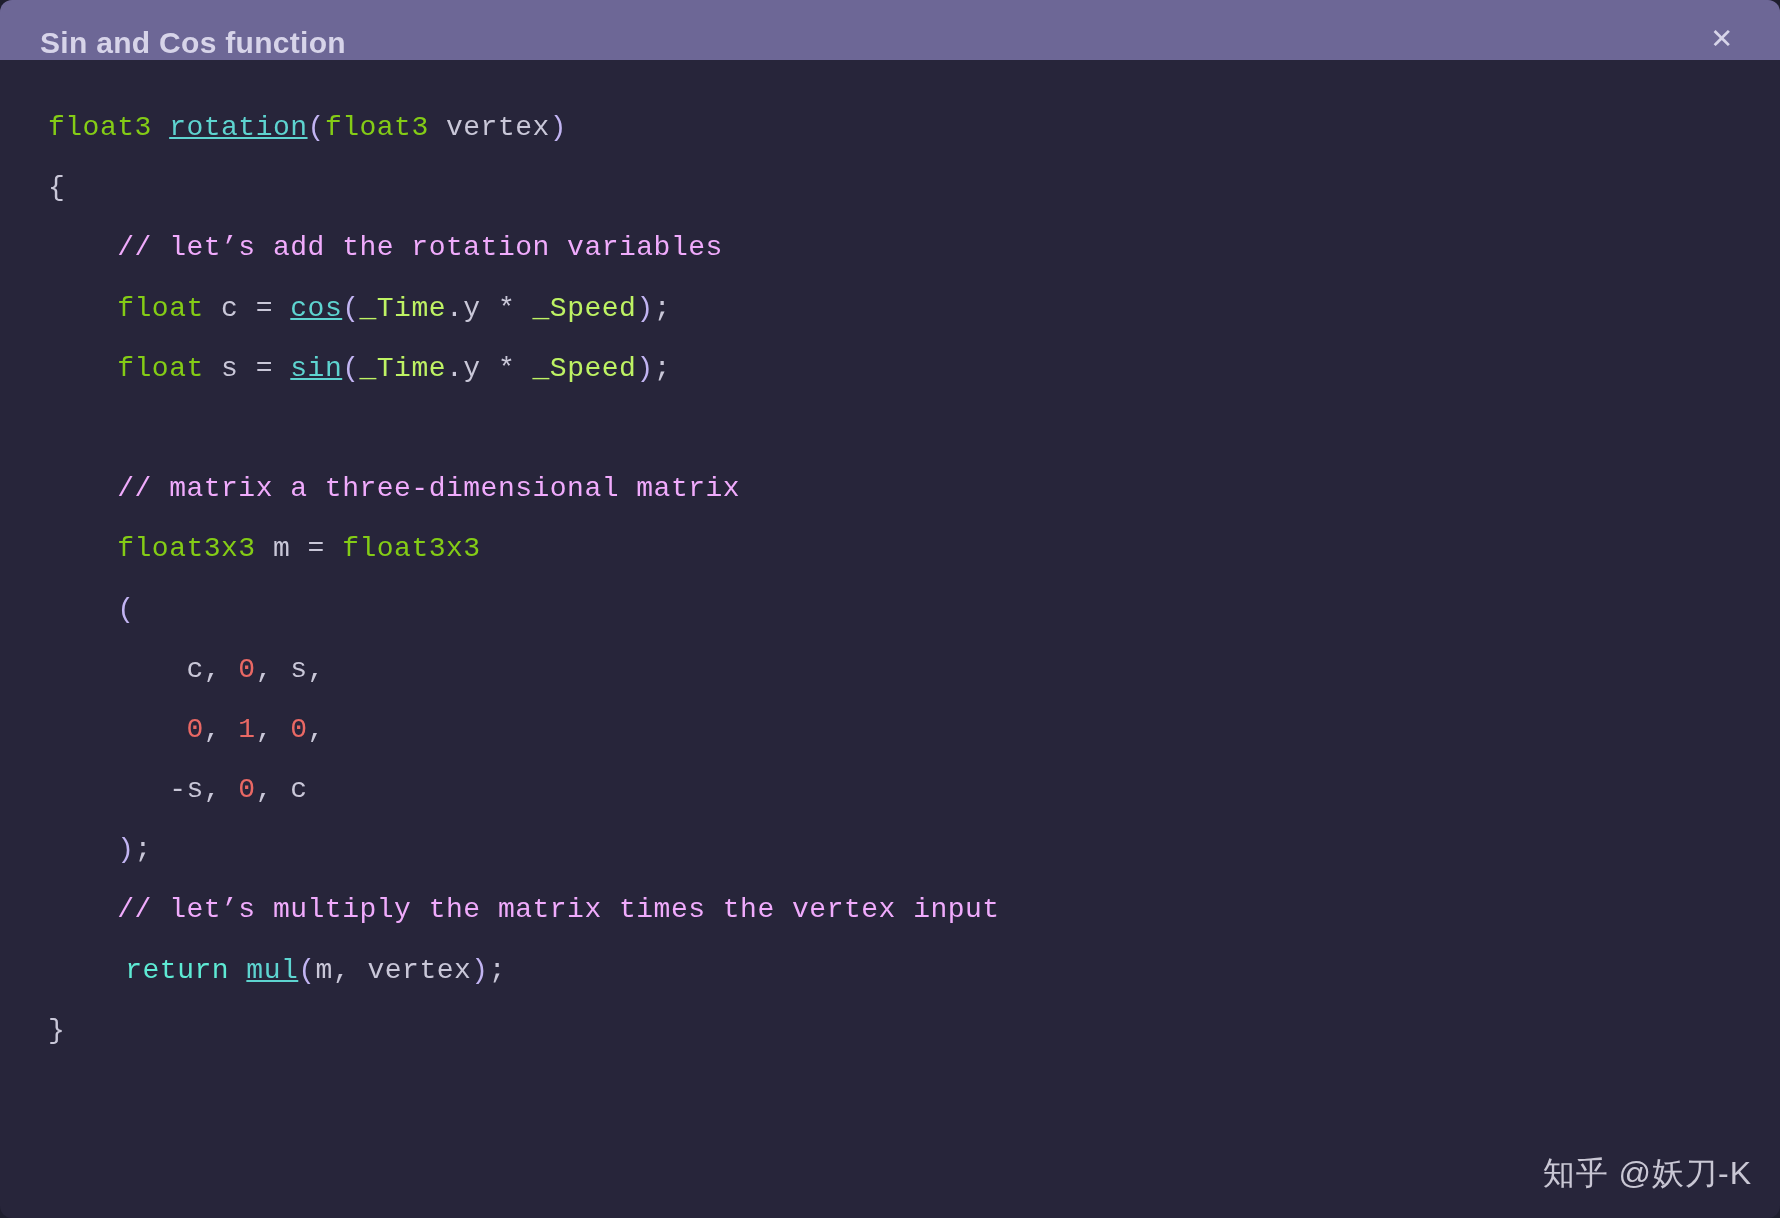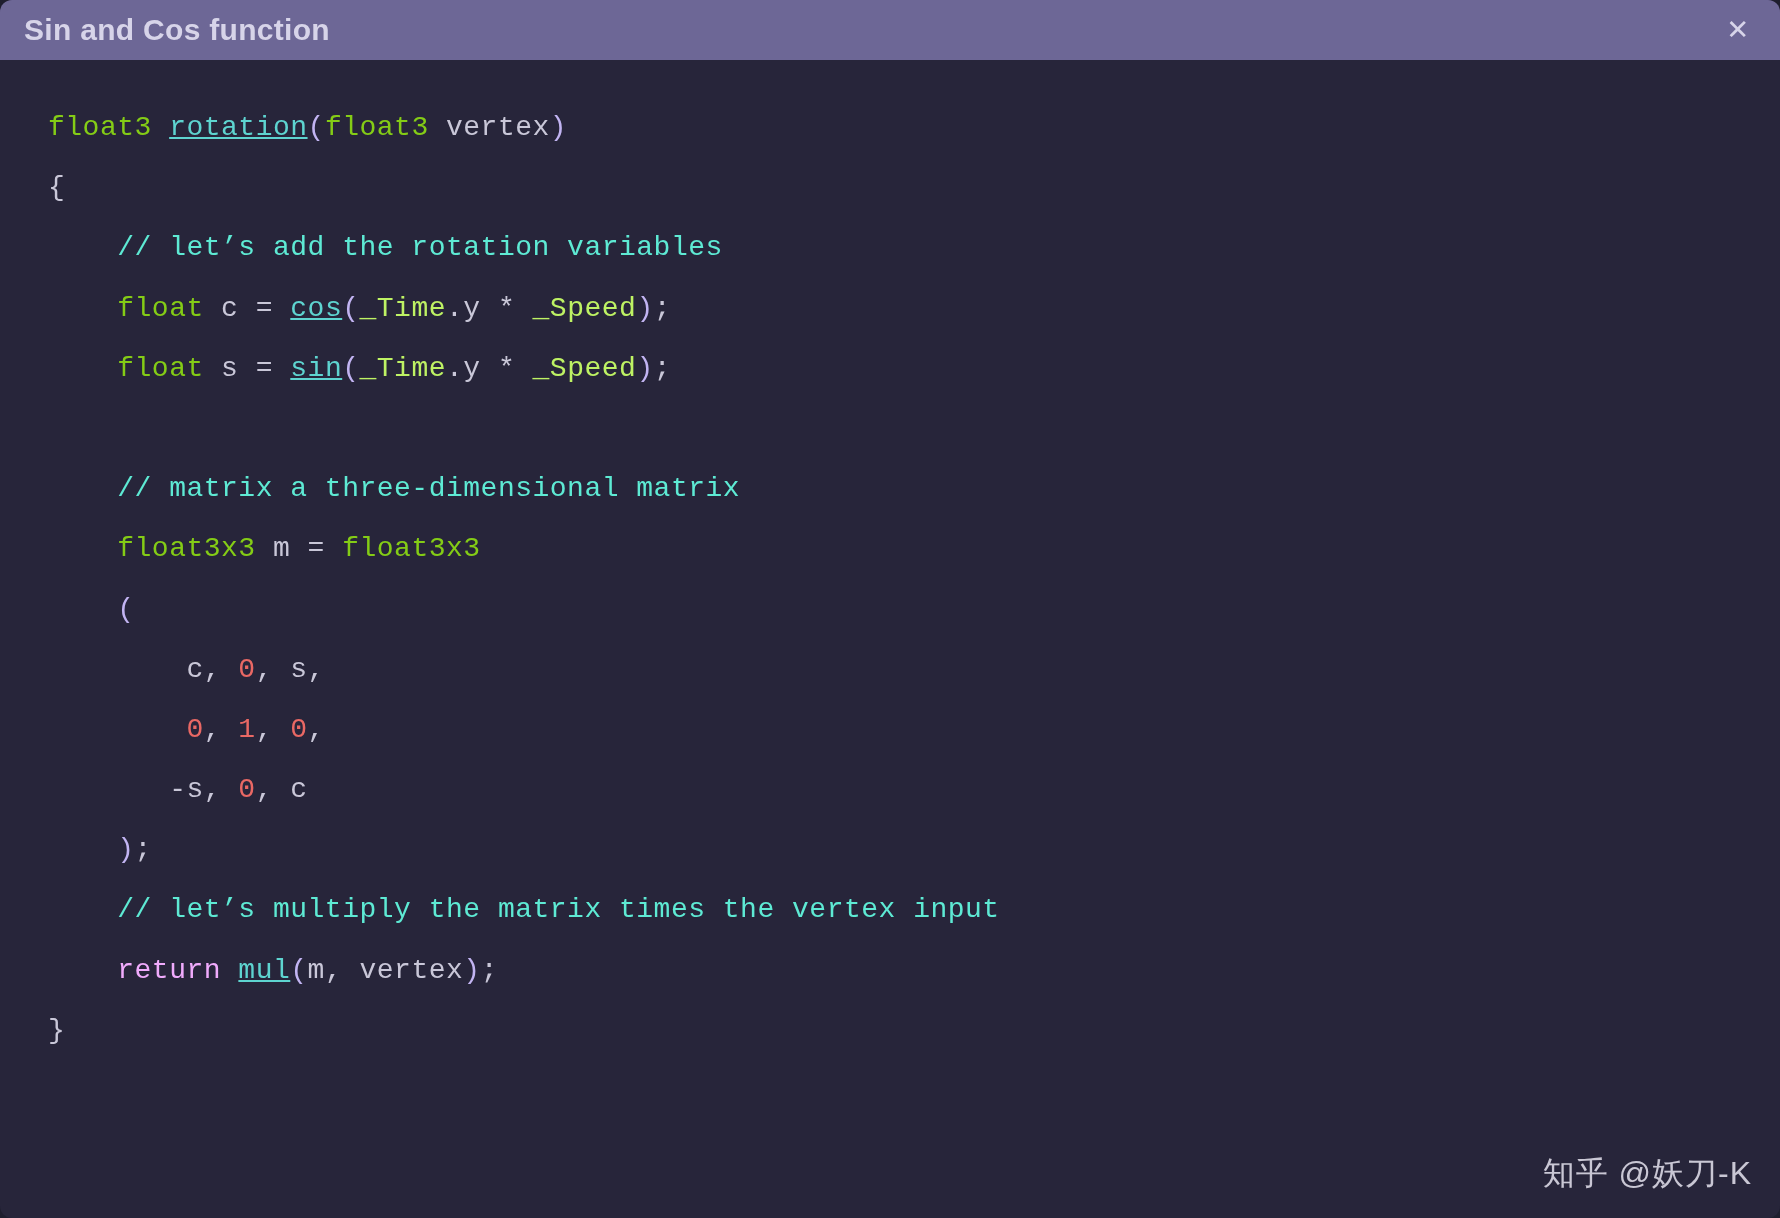--- a/index.html
+++ b/index.html
@@ -16,22 +16,22 @@
     background: #27253a;
     border-radius: 12px;
     display: flex;
     flex-direction: column;
     position: relative;
   }
   .titlebar {
     background: #6d6796;
     height: 60px;
     display: flex;
-    align-items: center;
-    padding: 0 24px;
+    align-items: flex-end;
+    padding: 0 40px;
     border-top-left-radius: 12px;
     border-top-right-radius: 12px;
     justify-content: space-between;
   }
   .title {
     color: #d7d4e9;
     font-weight: 700;
     font-size: 30px;
     font-family: -apple-system, BlinkMacSystemFont, "Segoe UI", Arial, sans-serif;
     letter-spacing: 0.3px;
@@ -53,25 +53,25 @@
     color: #c9c7d8;
     white-space: pre;
     overflow: auto;
     letter-spacing: 0.5px;
   }
   .tok-type    { color: #84cc16; }
   .tok-func    { color: #5ed4d0; text-decoration: underline; }
   .tok-paren   { color: #c2b4f2; }
   .tok-param   { color: #c9c7d8; }
   .tok-brace   { color: #c9c7d8; }
-  .tok-comment { color: #5eead4; }
+  .tok-comment { color: #f0abfc; }
   .tok-var     { color: #bef264; }
   .tok-op      { color: #c9c7d8; }
   .tok-num     { color: #e96864; }
-  .tok-key     { color: #f0abfc; }
+  .tok-key     { color: #5eead4; margin-left: 8px; }
   .tok-ident   { color: #c9c7d8; }
   .watermark {
     position: absolute;
     right: 28px;
     bottom: 22px;
     color: rgba(230,228,240,0.85);
     font-family: -apple-system, "PingFang SC", "Microsoft YaHei", sans-serif;
     font-size: 32px;
     letter-spacing: 1px;
     user-select: none;

